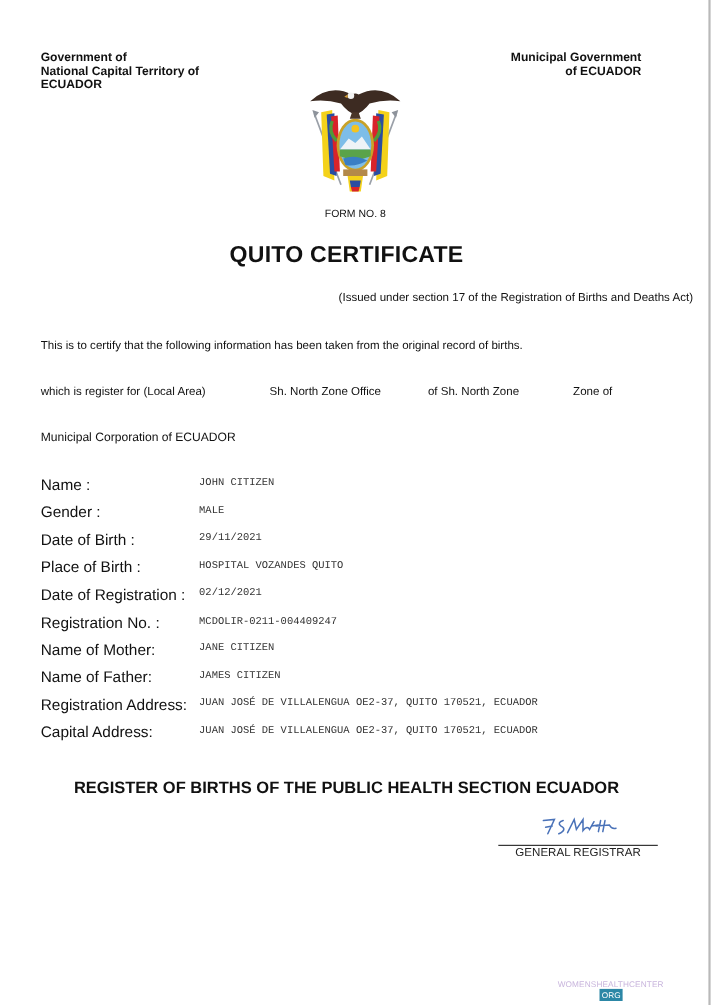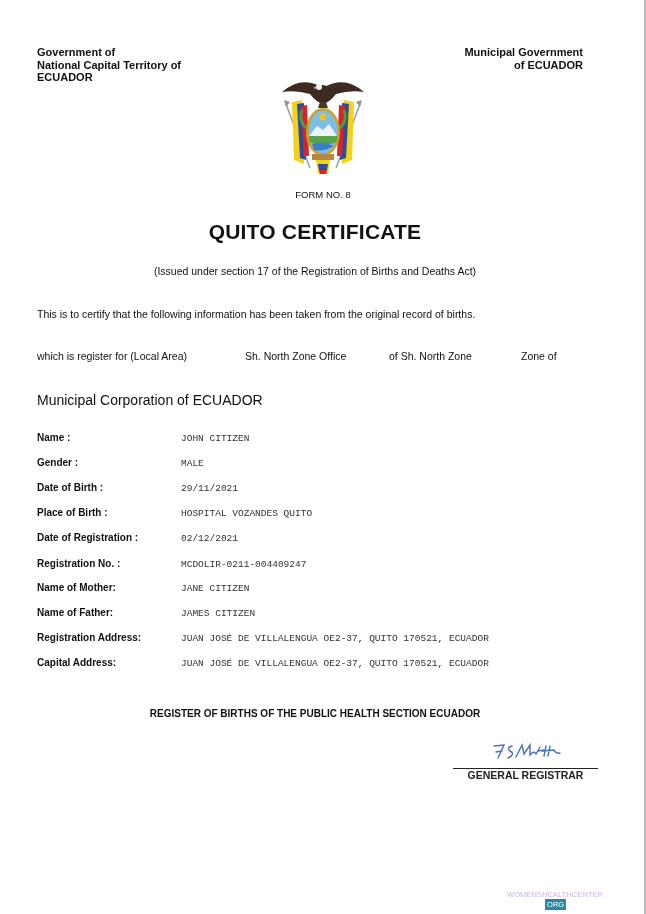--- a/index.html
+++ b/index.html
@@ -54,86 +54,85 @@
       top: 220px;
       text-align: center;
       font-size: 21px;
       font-weight: bold;
       letter-spacing: 0.2px;
     }
     .subtitle {
       position: absolute;
       left: 0; width: 630px;
       top: 265px;
-      text-align: center;
+      text-align: right;
       font-size: 10.5px;
     }
     .certify {
       position: absolute;
       left: 37px; top: 308px;
       font-size: 10.5px;
     }
     .area-line {
       position: absolute;
       top: 350px;
       font-size: 10.5px;
     }
     .muni-line {
       position: absolute;
       left: 37px; top: 392px;
-      font-size: 14px;
+      font-size: 11px;
     }
     .field-row {
       position: absolute;
       left: 37px;
       height: 14px;
     }
     .field-label {
       position: absolute;
       left: 0;
-      font-size: 10px;
-      font-weight: bold;
+      font-size: 14px;
+      font-weight: normal;
       white-space: nowrap;
     }
     .field-value {
       position: absolute;
       left: 144px;
       font-family: "Liberation Mono", monospace;
       font-size: 9.5px;
       color: #333;
       white-space: nowrap;
       top: 1px;
     }
     .register-line {
       position: absolute;
       left: 0; width: 630px;
       top: 708px;
       text-align: center;
-      font-size: 10px;
+      font-size: 15px;
       font-weight: bold;
     }
     .signature {
       position: absolute;
       left: 490px; top: 740px;
       width: 80px; height: 24px;
     }
     .sig-line {
       position: absolute;
       left: 453px; top: 768px;
       width: 145px; height: 1px;
       background: #222;
     }
     .sig-title {
       position: absolute;
       left: 453px; width: 145px;
       top: 769px;
       text-align: center;
       font-size: 10.5px;
       color: #222;
-      font-weight: bold;
     }
     .watermark {
       position: absolute;
       left: 506px; top: 890px;
       height: 14px;
       display: flex;
       align-items: center;
       flex-direction: column;
     }
     .wm-dots {

